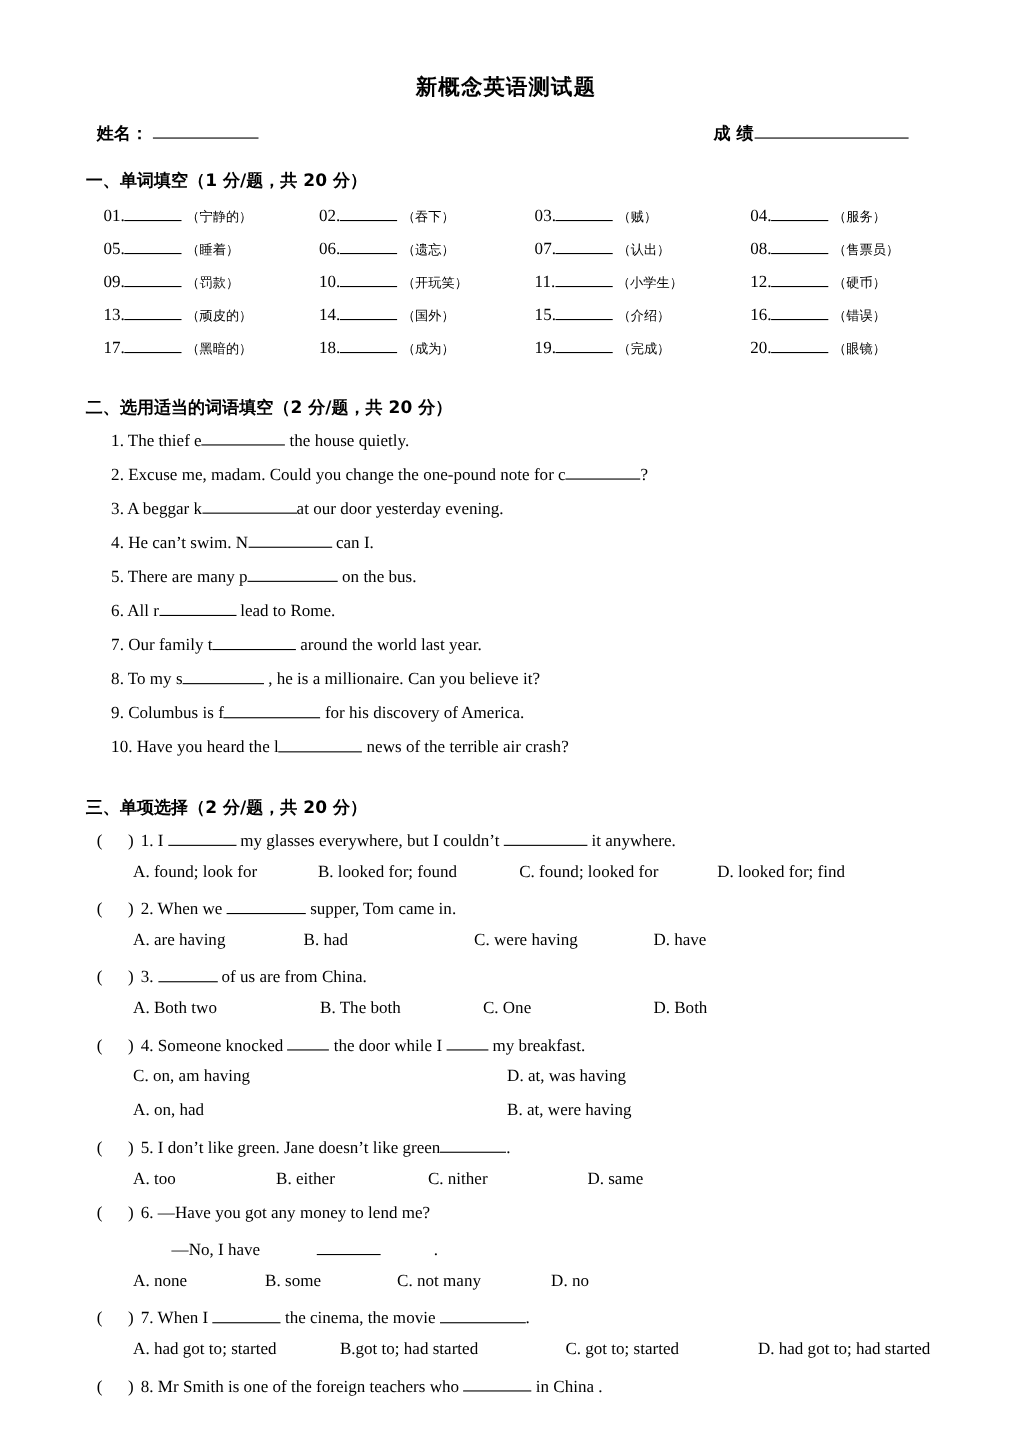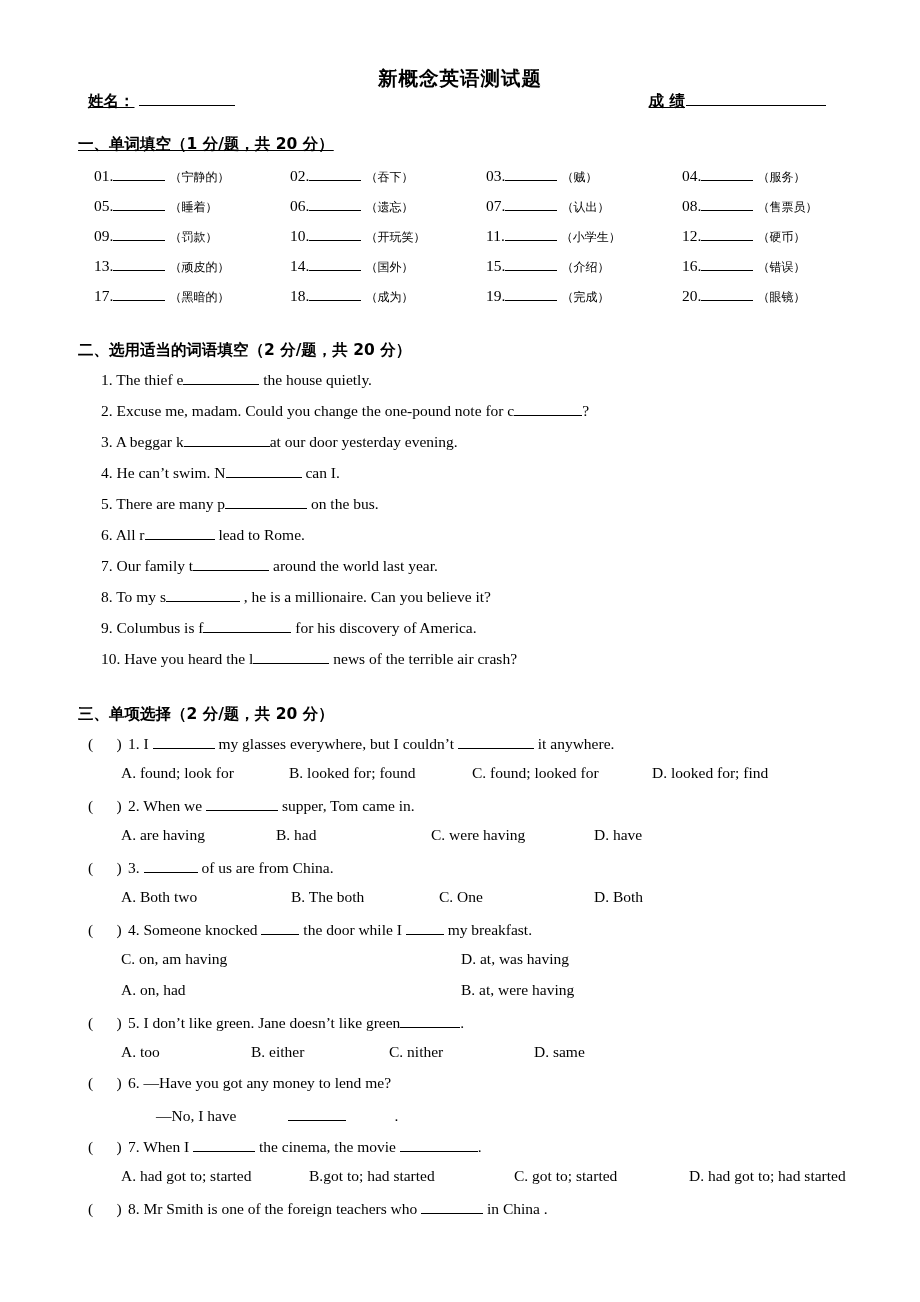--- a/index.html
+++ b/index.html
@@ -27,26 +27,26 @@
   .doc-title {
     text-align: center;
     font-family: "DejaVu Sans", "Liberation Sans", sans-serif;
     font-weight: bold;
     font-size: 19.5px;
     letter-spacing: 1px;
     padding-top: 52px;
     line-height: 1.1;
   }
   .id-row {
+    margin-top: 20px;
     padding: 0 78px 0 72px;
     display: flex;
     justify-content: space-between;
     align-items: baseline;
     font-size: 15px;
-    text-decoration: underline;
   }
   .id-field {
     display: flex;
     align-items: baseline;
     font-family: "DejaVu Sans", "Liberation Sans", sans-serif;
     font-weight: bold;
     font-size: 15.5px;
     white-space: pre;
   }
   .id-blank {
@@ -58,21 +58,21 @@
   .blank-score { width: 140px; margin-left: 1px; }
 
   
   .sec-head {
     font-family: "DejaVu Sans", "Liberation Sans", sans-serif;
     font-weight: bold;
     font-size: 15.5px;
     margin-left: 62px;
     white-space: pre;
   }
-  .sec1-head { margin-top: 22px; text-decoration: underline; }
+  .sec1-head { margin-top: 22px; }
   .sec2-head { margin-top: 25px; }
   .sec3-head { margin-top: 25px; }
 
   
   .vocab {
     margin-top: 10px;
     padding-left: 78px;
     padding-right: 20px;
   }
   .vocab-row {
@@ -236,18 +236,19 @@
       <div class="mc-opts"><span class="opt" style="width: 155px; display: inline-block;">A. are having</span><span class="opt" style="width: 155px; display: inline-block;">B. had</span><span class="opt" style="width: 163px; display: inline-block;">C. were having</span><span class="opt" style="width: 120px; display: inline-block;">D. have</span></div>
       <div class="mc-stem"><span class="mc-paren">(      )</span><span>3.</span><span> </span><span class="m-blank" style="width: 54px;"></span><span> of us are from China.</span></div>
       <div class="mc-opts"><span class="opt" style="width: 170px; display: inline-block;">A. Both two</span><span class="opt" style="width: 148px; display: inline-block;">B. The both</span><span class="opt" style="width: 155px; display: inline-block;">C. One</span><span class="opt" style="width: 120px; display: inline-block;">D. Both</span></div>
       <div class="mc-stem"><span class="mc-paren">(      )</span><span>4.</span><span> Someone knocked </span><span class="m-blank" style="width: 38px;"></span><span> the door while I </span><span class="m-blank" style="width: 38px;"></span><span> my breakfast.</span></div>
       <div class="mc-opts"><span class="opt" style="width: 340px; display: inline-block;">C. on, am having</span><span class="opt" style="width: 240px; display: inline-block;">D. at, was having</span></div>
       <div class="mc-opts"><span class="opt" style="width: 340px; display: inline-block;">A. on, had</span><span class="opt" style="width: 240px; display: inline-block;">B. at, were having</span></div>
       <div class="mc-stem"><span class="mc-paren">(      )</span><span>5.</span><span> I don’t like green. Jane doesn’t like green</span><span class="m-blank" style="width: 60px;"></span><span>.</span></div>
       <div class="mc-opts"><span class="opt" style="width: 130px; display: inline-block;">A. too</span><span class="opt" style="width: 138px; display: inline-block;">B. either</span><span class="opt" style="width: 145px; display: inline-block;">C. nither</span><span class="opt" style="width: 120px; display: inline-block;">D. same</span></div>
       <div class="mc-stem"><span class="mc-paren">(      )</span><span>6.</span><span> —Have you got any money to lend me?</span></div>
       <div class="mc-sub"><span>—No, I have </span><span class="m-blank" style="width: 58px;"></span><span>.</span></div>
+      <div class="mc-opts"><span class="opt" style="width: 120px; display: inline-block;">A. none</span><span class="opt" style="width: 120px; display: inline-block;">B. some</span><span class="opt" style="width: 140px; display: inline-block;">C. not many</span><span class="opt" style="width: 110px; display: inline-block;">D. no</span></div>
       <div class="mc-stem"><span class="mc-paren">(      )</span><span>7.</span><span> When I </span><span class="m-blank" style="width: 62px;"></span><span> the cinema, the movie </span><span class="m-blank" style="width: 78px;"></span><span>.</span></div>
       <div class="mc-opts"><span class="opt" style="width: 188px; display: inline-block;">A. had got to; started</span><span class="opt" style="width: 205px; display: inline-block;">B.got to; had started</span><span class="opt" style="width: 175px; display: inline-block;">C. got to; started</span><span class="opt" style="width: 205px; display: inline-block;">D. had got to; had started</span></div>
       <div class="mc-stem"><span class="mc-paren">(      )</span><span>8.</span><span> Mr Smith is one of the foreign teachers who </span><span class="m-blank" style="width: 62px;"></span><span> in China .</span></div>
     </div>
 
 </div>
 
 </body></html>

